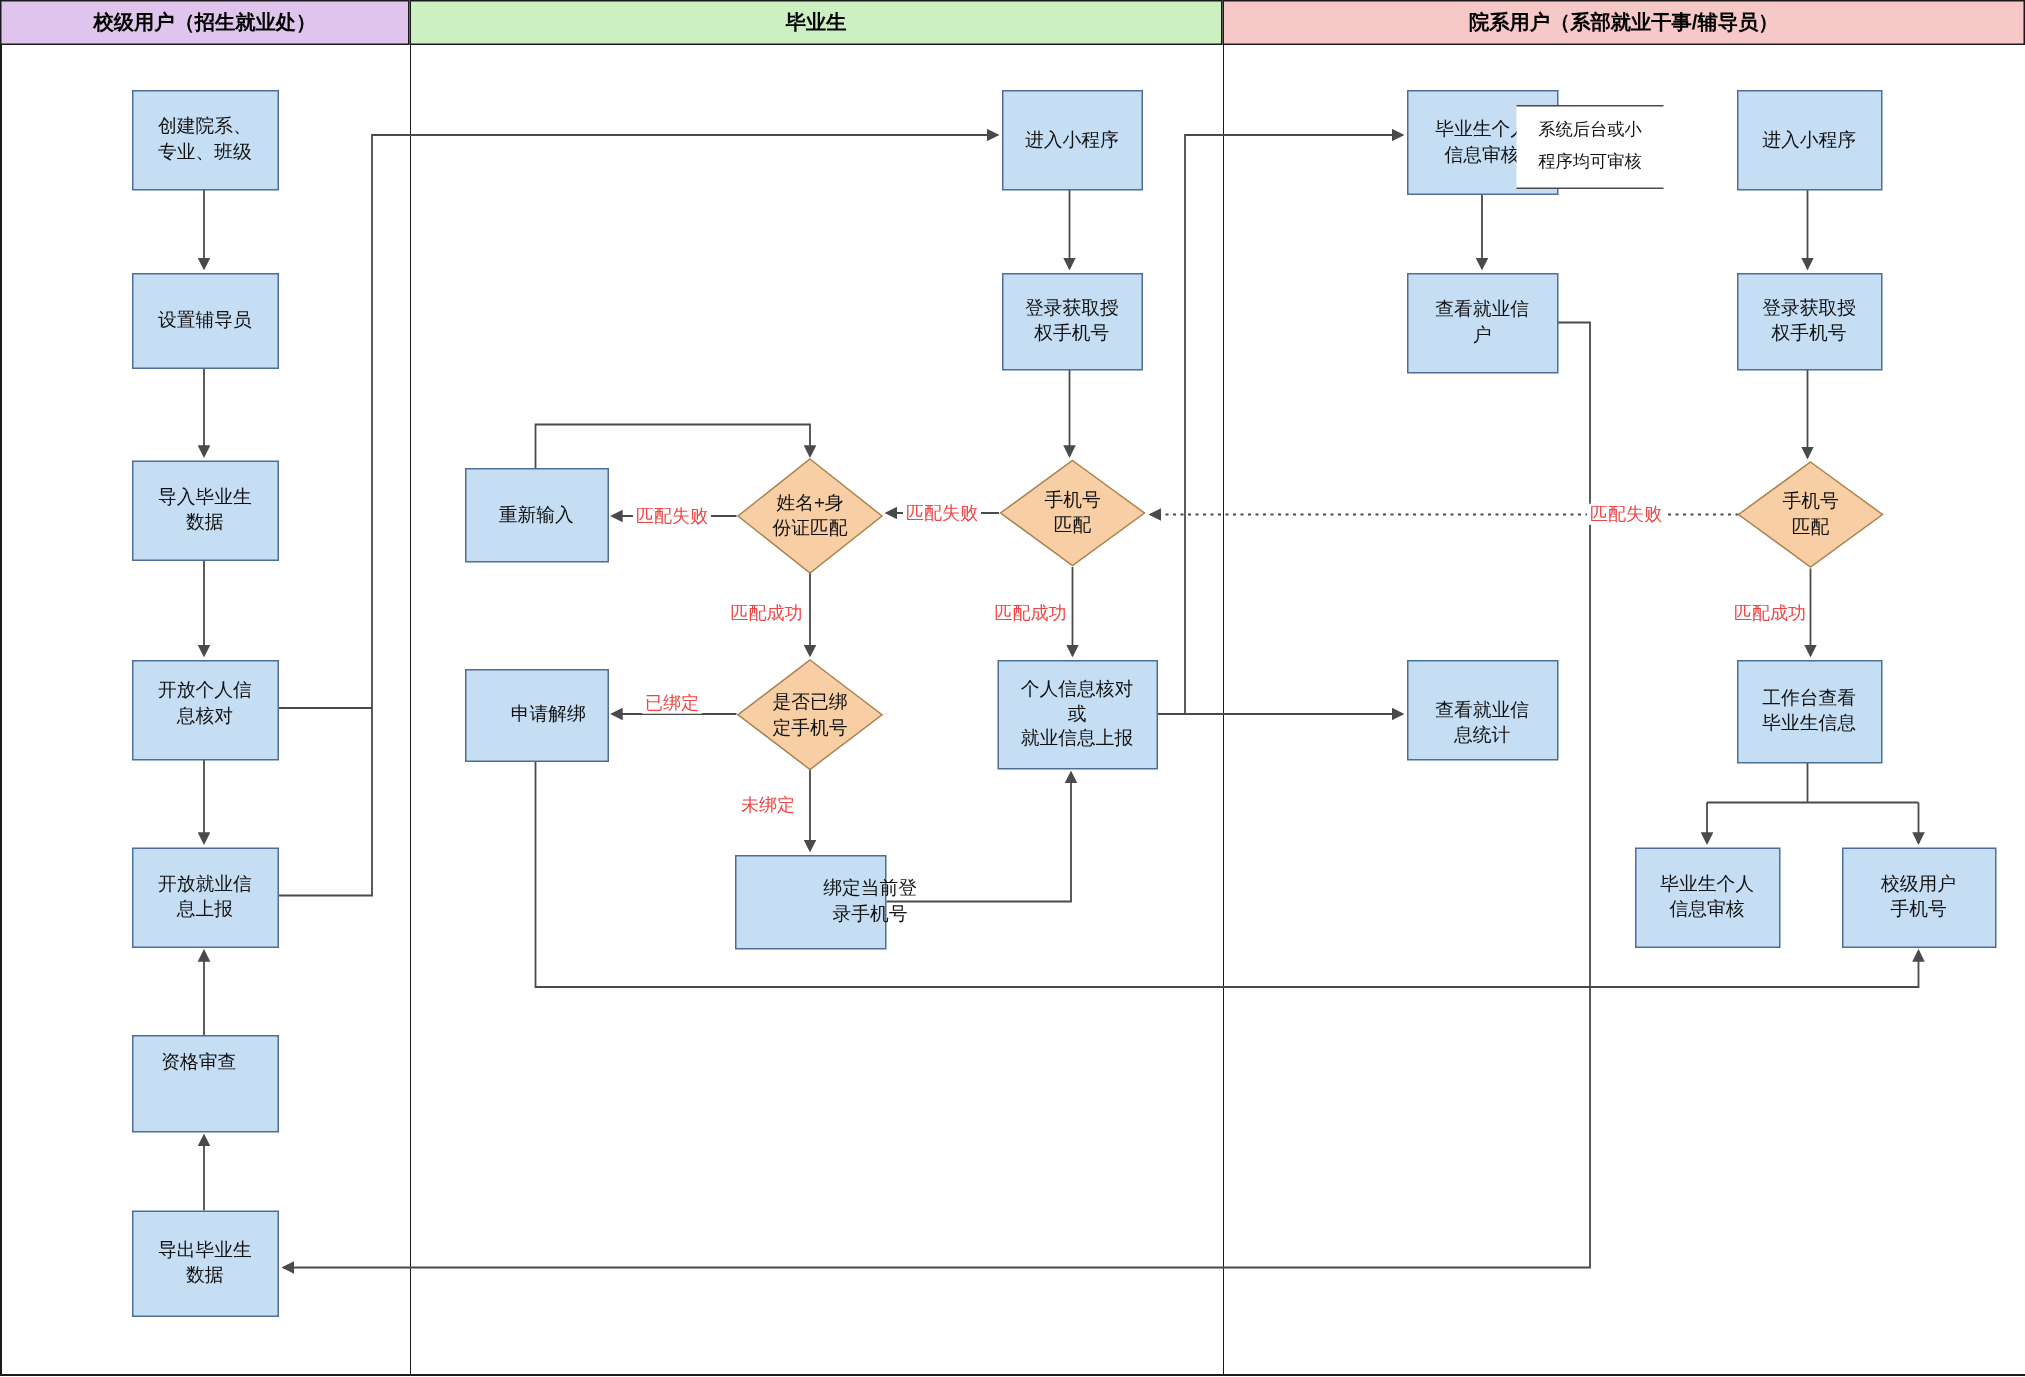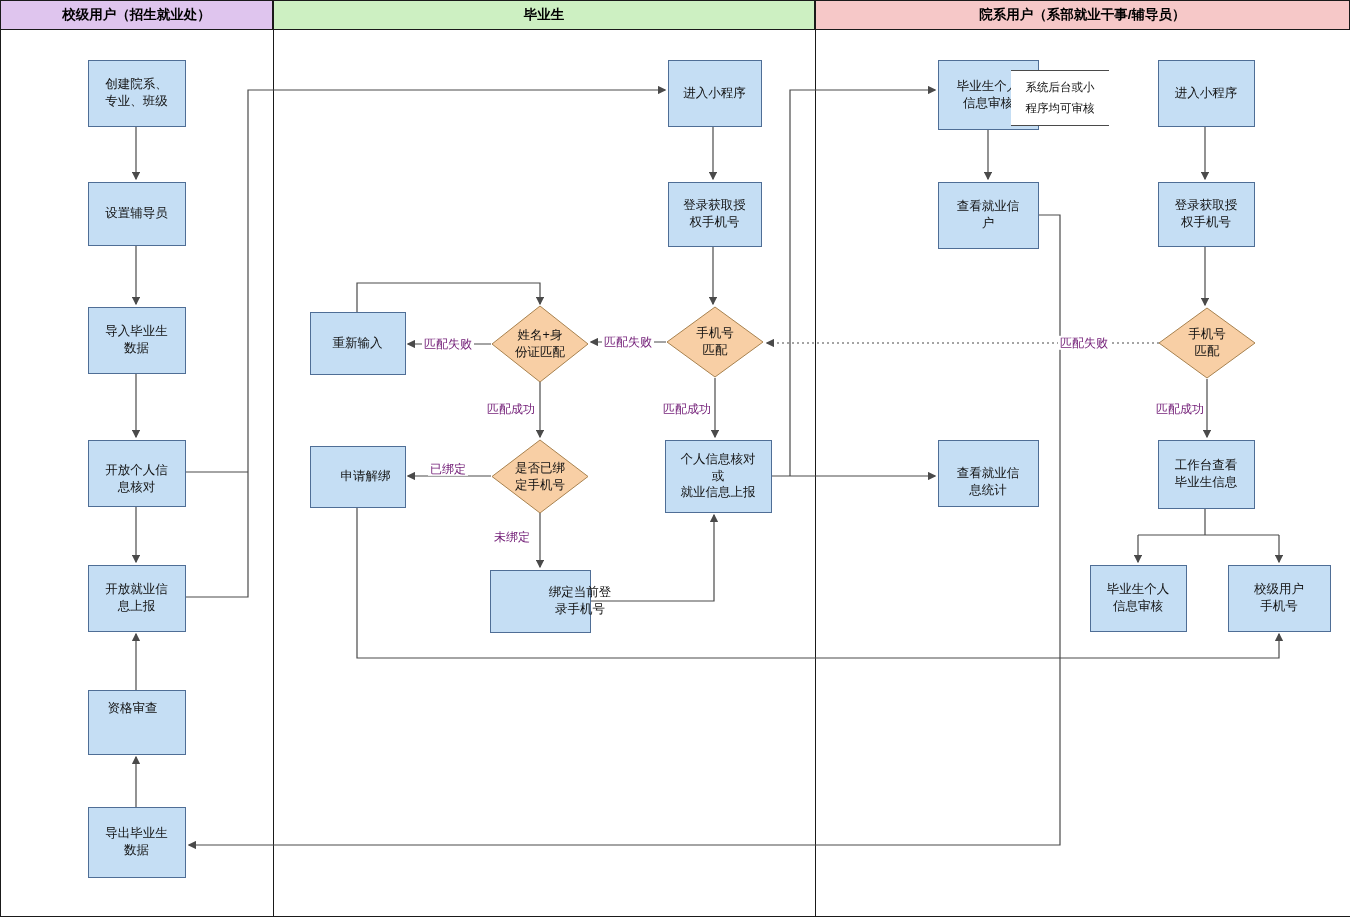--- a/index.html
+++ b/index.html
@@ -10,21 +10,21 @@
     position: absolute; top: 0; display: flex; align-items: center; justify-content: center;
     font-weight: bold; font-size: 13.5px; color: #000000; border: 1px solid #1a1a1a;
   }
   .node-label {
     position: absolute; display: flex; align-items: center; justify-content: center;
     text-align: center; font-size: 12.5px; line-height: 1.35; color: #111;
     white-space: pre-line; pointer-events: none;
   }
   .edge-label {
     position: absolute; transform: translate(-50%, -50%); background: #ffffff;
-    font-size: 12px; line-height: 1.2; color: #701a75; padding: 0 2px; white-space: nowrap;
+    font-size: 12px; line-height: 1.2; color: #ef4444; padding: 0 2px; white-space: nowrap;
   }
   .note {
     position: absolute; display: flex; align-items: center; justify-content: center;
     text-align: center; font-size: 11.5px; line-height: 1.8; color: #111;
     white-space: pre-line; border-top: 1px solid #4a4a4a; border-bottom: 1px solid #4a4a4a;
     background: #ffffff;
   }
 </style>
 </head>
 <body>
@@ -106,21 +106,21 @@
   <div class="lane-header" style="left: 0px; width: 273px; height: 30px; background: rgb(223, 197, 238);">校级用户（招生就业处）</div>
   <div class="lane-header" style="left: 273px; width: 542px; height: 30px; background: rgb(205, 240, 194);">毕业生</div>
   <div class="lane-header" style="left: 815px; width: 535px; height: 30px; background: rgb(246, 200, 200);">院系用户（系部就业干事/辅导员）</div>
 
   <div id="label-layer">
       <div class="node-label" style="left: 88px; top: 60px; width: 97px; height: 66px;">创建院系、
 专业、班级</div>
       <div class="node-label" style="left: 88px; top: 182px; width: 97px; height: 63px;">设置辅导员</div>
       <div class="node-label" style="left: 88px; top: 307px; width: 97px; height: 66px;">导入毕业生
 数据</div>
-      <div class="node-label" style="left: 88px; top: 446px; width: 97px; height: 66px;">开放个人信
+      <div class="node-label" style="left: 88px; top: 436px; width: 97px; height: 66px;">开放个人信
 息核对</div>
       <div class="node-label" style="left: 88px; top: 565px; width: 97px; height: 66px;">开放就业信
 息上报</div>
       <div class="node-label" style="left: 88px; top: 676px; width: 73px; height: 64px; padding-left: 16px;">资格审查</div>
       <div class="node-label" style="left: 88px; top: 807px; width: 97px; height: 70px;">导出毕业生
 数据</div>
       <div class="node-label" style="left: 668px; top: 60px; width: 93px; height: 66px;">进入小程序</div>
       <div class="node-label" style="left: 668px; top: 182px; width: 93px; height: 64px;">登录获取授
 权手机号</div>
       <div class="node-label" style="left: 667px; top: 307px; width: 96px; height: 70px;">手机号

